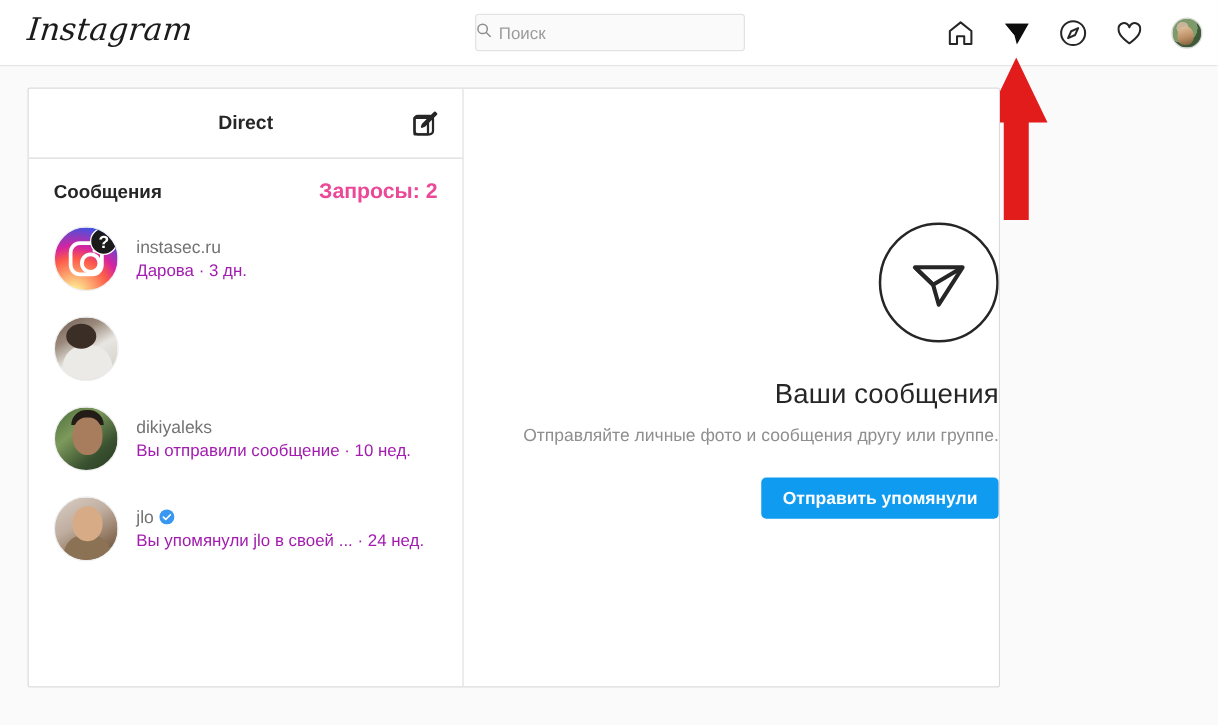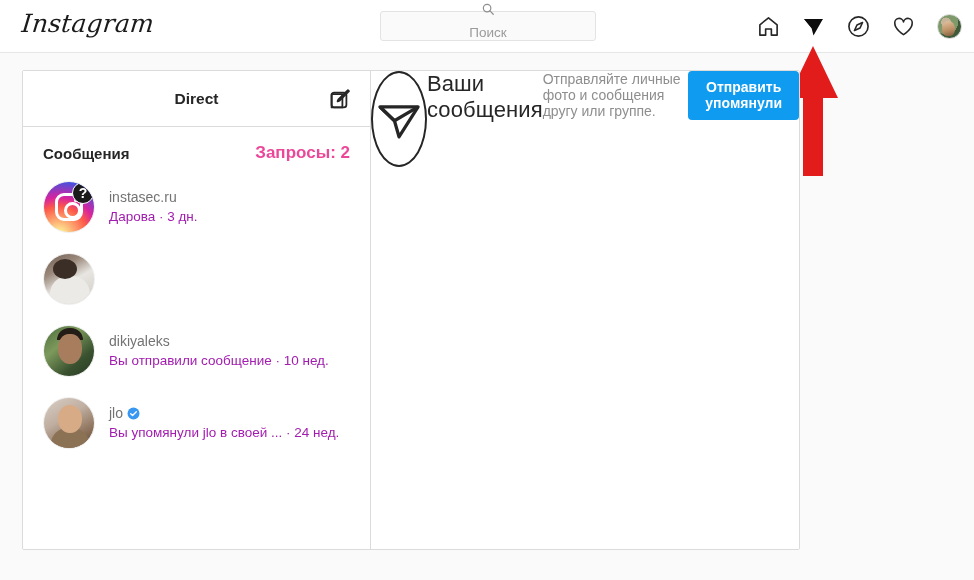--- a/index.html
+++ b/index.html
@@ -27,23 +27,22 @@
     color: #1b1b1b;
     letter-spacing: 0.2px;
     transform: skewX(-6deg);
   }
   .search-box {
     position: absolute; left: 380px; top: 11px;
     width: 216px; height: 30px;
     background: #fafafa;
     border: 1px solid #e3e3e3;
     border-radius: 3px;
-    display: flex; align-items: center; justify-content: flex-end;
+    display: flex; align-items: center; justify-content: flex-start;
     gap: 6px;
-    flex-direction: column;
   }
   .search-ico { display: block; }
   .search-ph { font-size: 13.5px; color: #9b9b9b; }
 
   .nav-icons {
     position: absolute; right: 12px; top: 0;
     height: 53px;
     display: flex; align-items: center; gap: 22px;
   }
   .nav-icon { display: flex; align-items: center; justify-content: center; cursor: pointer; }
@@ -170,22 +169,22 @@
     border-radius: 48%; background: #d7ab86;
   }
   .av-jlo::before {
     content: ""; position: absolute; left: 7px; top: 30px; width: 38px; height: 24px;
     border-radius: 16px 16px 0 0; background: #8c7255;
   }
 
   
   .content {
     flex: 1;
-    display: flex; flex-direction: row;
-    align-items: flex-start; justify-content: center;
+    display: flex; flex-direction: column;
+    align-items: flex-end; justify-content: center;
     background: #fff;
     padding-bottom: 28px;
   }
   .plane-circle {
     width: 96px; height: 96px; border-radius: 50%;
     border: 2px solid #262626;
     display: flex; align-items: center; justify-content: center;
     margin-bottom: 28px;
   }
   .empty-title {

